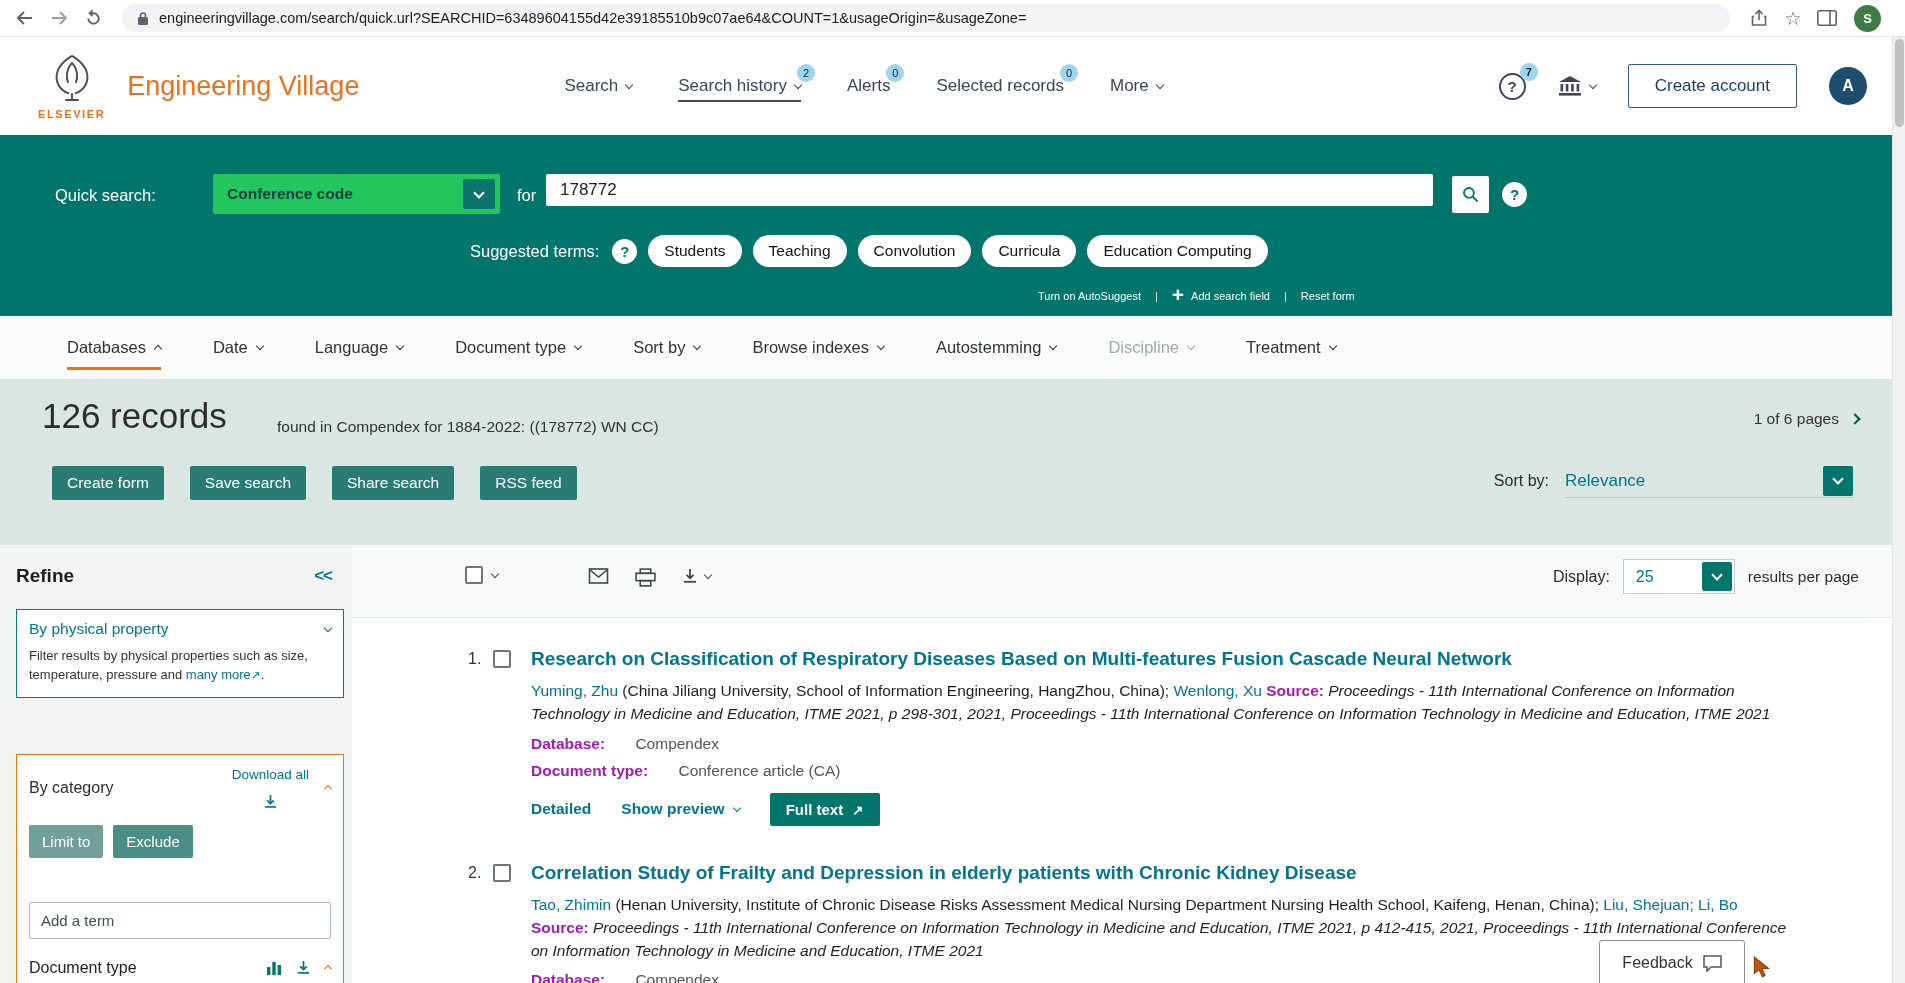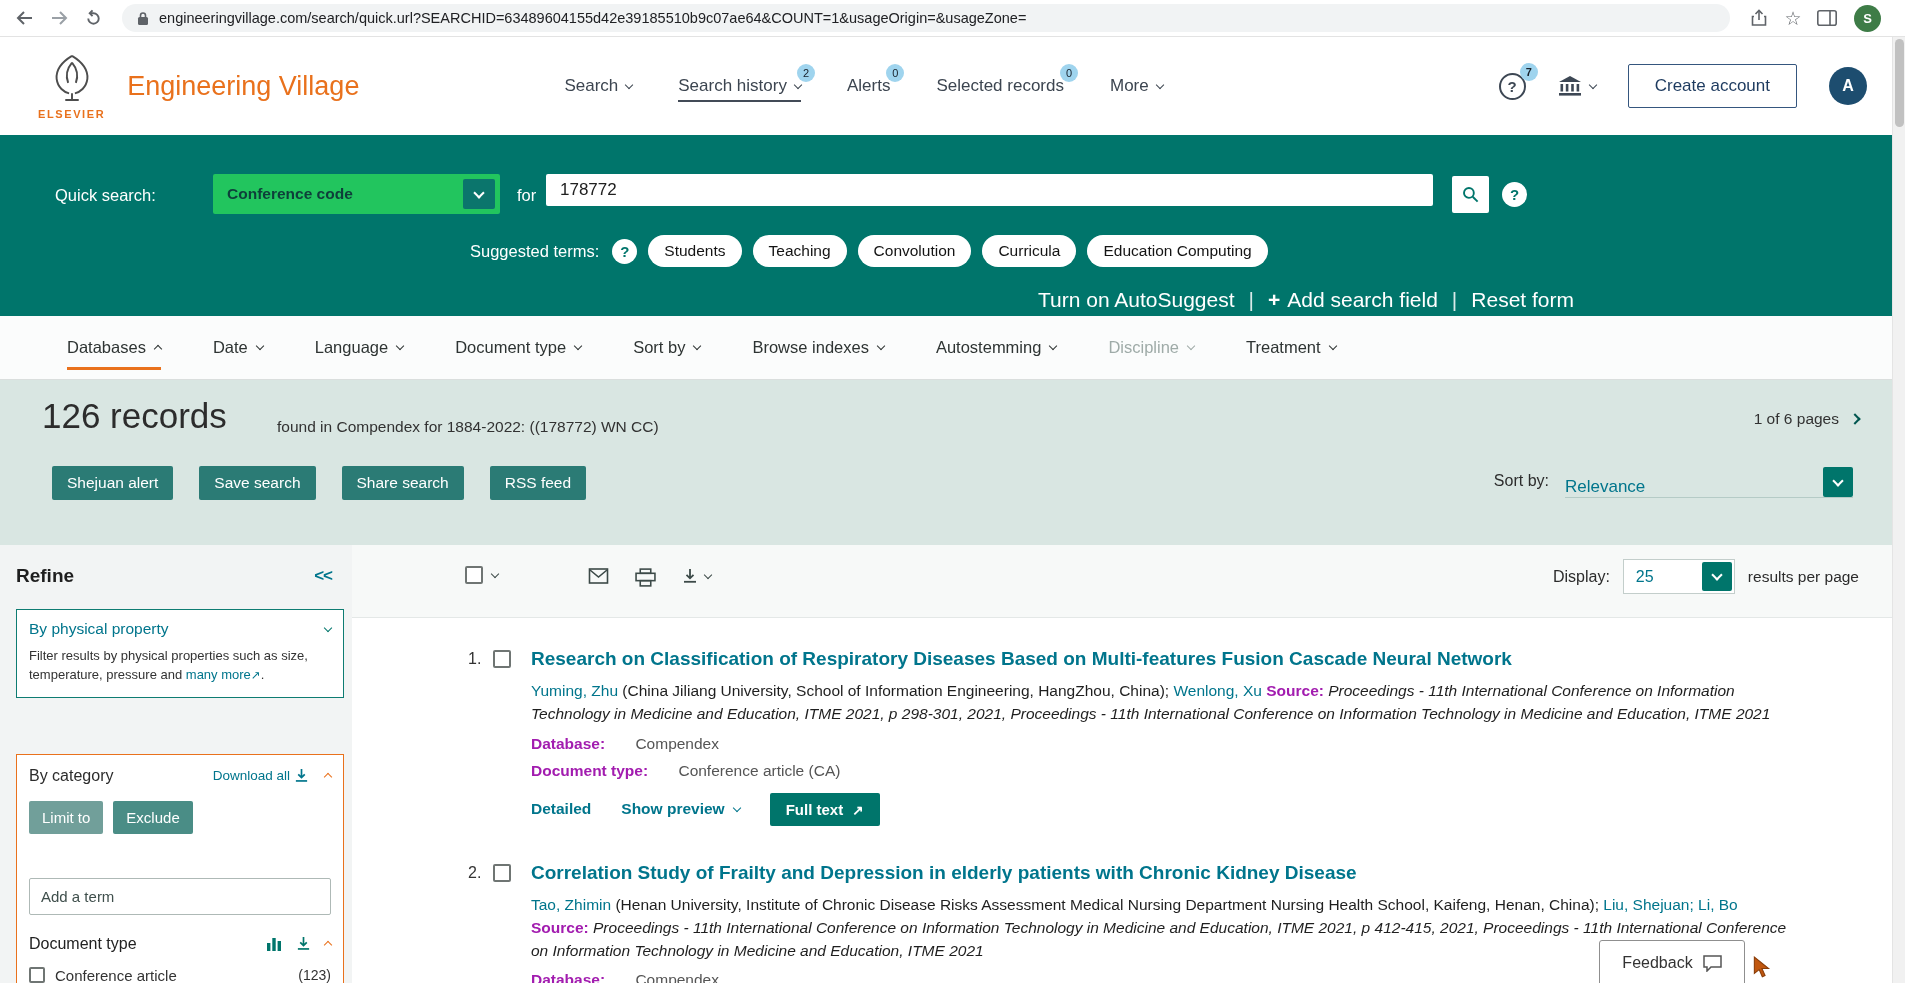--- a/index.html
+++ b/index.html
@@ -47,62 +47,62 @@
   .caretbox{width:32px;height:30px;background:#0B756C;color:#fff;display:flex;align-items:center;justify-content:center;border-radius:2px;}
   .for-label{position:absolute;left:517px;top:51px;font-size:16.5px;}
   .qinput{position:absolute;left:546px;top:39px;width:887px;height:29px;border:none;padding:16px 14px;font-size:17px;color:#202020;font-family:inherit;border-radius:2px;}
   .sbtn{position:absolute;left:1452px;top:41px;width:37px;height:37px;background:#fff;color:var(--teal);display:flex;align-items:center;justify-content:center;border-radius:2px;cursor:pointer;}
   .qmark-solid{width:25px;height:25px;border-radius:50%;background:#fff;color:var(--teal);font-weight:bold;font-size:15px;display:flex;align-items:center;justify-content:center;cursor:pointer;flex-shrink:0;}
   .qmark-solid::before{content:"?";}
   .help1{position:absolute;left:1502px;top:47px;}
   .sugg-row{position:absolute;left:470px;top:100px;display:flex;align-items:center;gap:11px;}
   .sugg-label{font-size:16.5px;margin-right:2px;}
   .pill{background:#fff;color:#141414;border-radius:17px;padding:7px 16px;font-size:15.5px;white-space:nowrap;cursor:pointer;}
-  .band-links{position:absolute;left:1038px;top:153px;display:flex;align-items:center;gap:14px;font-size:21px;}
+  .band-links{position:absolute;left:1038px;top:153px;display:flex;align-items:center;gap:14px;font-size:11px;}
   .band-link{cursor:pointer;display:flex;align-items:center;gap:7px;}
   .plus::before{content:"+";font-size:21px;font-weight:bold;line-height:14px;}
   .divider{opacity:.85;}
 
   
   .tabs{height:64px;background:#FBFCFC;border-bottom:1px solid #DADEDD;display:flex;align-items:center;padding-left:67px;gap:52px;}
   .tab{position:relative;display:flex;align-items:center;gap:9px;font-size:16.5px;color:#2e3433;height:100%;cursor:pointer;white-space:nowrap;}
   .tab.active::after{content:"";position:absolute;left:0;right:0;bottom:9px;height:3px;background:var(--orange);}
   .tab.disabled{color:#9FABA8;}
 
   
   .rbar{height:165px;background:#D9E6E2;position:relative;}
   .rcount{position:absolute;left:42px;top:16px;font-size:35px;color:var(--ink);}
   .found{position:absolute;left:277px;top:38px;font-size:15.5px;color:#323232;}
   .pages{position:absolute;right:46px;top:30px;display:flex;align-items:center;gap:12px;font-size:15.5px;color:#323232;cursor:pointer;}
   .pages .chev{color:#00564f;}
   .ractions{position:absolute;left:52px;top:86px;display:flex;gap:26px;}
   .rbtn{background:var(--btn);color:#fff;font-size:15.5px;padding:8px 15px;border-radius:2px;border:none;font-family:inherit;cursor:pointer;white-space:nowrap;}
   .sortc{position:absolute;right:52px;top:84px;display:flex;align-items:center;}
   .sort-label{font-size:16px;color:var(--ink);margin-right:16px;}
-  .sort-box{width:288px;height:34px;display:flex;align-items:flex-end;justify-content:space-between;border-bottom:1px solid #b5cbc6;cursor:pointer;}
+  .sort-box{width:288px;height:34px;display:flex;align-items:center;justify-content:space-between;border-bottom:1px solid #b5cbc6;cursor:pointer;}
   .sort-val{color:var(--link);font-size:17px;}
   .sq-caret{width:30px;height:30px;background:var(--teal);color:#fff;display:flex;align-items:center;justify-content:center;border-radius:2px;cursor:pointer;}
 
   
   .main{display:flex;height:458px;overflow:hidden;background:#fff;}
   .sidebar{width:352px;background:#F2F4F4;padding:20px 8px 0 16px;flex-shrink:0;}
   .refine-head{display:flex;justify-content:space-between;align-items:center;padding-right:12px;}
   .refine-title{font-size:19px;font-weight:bold;color:#1e1e1e;}
   .collapse{color:var(--link);font-size:17px;font-weight:bold;letter-spacing:-1px;cursor:pointer;}
   .collapse::before{content:"<<";}
   .pbox{margin-top:22px;background:#fff;border:1px solid #0E7C72;padding:10px 12px 12px;}
   .pbox-head{display:flex;justify-content:space-between;align-items:center;cursor:pointer;}
   .pbox-title{color:var(--link);font-size:15.5px;}
   .pbox-head .chev{color:var(--teal);}
   .pbox-body{margin-top:9px;font-size:13px;color:#333;line-height:1.45;}
   .plink{color:var(--link);cursor:pointer;}
   .cbox{margin-top:56px;background:#fff;border:1px solid var(--orange);padding:12px 12px 0;height:400px;}
   .cbox-head{display:flex;align-items:center;justify-content:space-between;}
   .cbox-title{font-size:16px;color:var(--ink);}
-  .dl-all{display:flex;align-items:center;gap:4px;color:var(--link);font-size:13.5px;cursor:pointer;margin-left:auto;margin-right:16px;}
+  .dl-all{display:flex;align-items:center;gap:12px;color:var(--link);font-size:13.5px;cursor:pointer;margin-left:auto;margin-right:16px;flex-direction:column;}
   .lim-row{margin-top:16px;display:flex;gap:10px;}
   .sbtn2{color:#fff;font-size:15px;padding:8px 13px;border-radius:2px;border:none;font-family:inherit;cursor:pointer;}
   .btn-limit{background:#719F9A;}
   .btn-exclude{background:#4A8D86;}
   .term-input{margin-top:44px;width:100%;height:37px;border:1px solid #AEB9B6;padding:0 11px;font-size:15px;font-family:inherit;color:#4c1d95;border-radius:2px;background:#fff;}
   .term-input::placeholder{color:#3f4f4c;}
   .dt-head{margin-top:20px;display:flex;align-items:center;gap:14px;}
   .dt-title{font-size:16px;color:#222;flex:1;}
   .ticon-teal{color:var(--teal);display:flex;align-items:center;cursor:pointer;}
   .facet{display:flex;align-items:center;gap:10px;margin-top:14px;font-size:15px;color:#333;}
@@ -327,21 +327,21 @@
   </div>
 
   <div class="rbar">
     <span class="rcount">126 records</span>
     <span class="found">found in Compendex for 1884-2022: ((178772) WN CC)</span>
     <span class="pages">
       <span>1 of 6 pages</span>
       <span class="chev right"></span>
     </span>
     <div class="ractions">
-      <button class="rbtn">Shejuan alert</button>
+      <button class="rbtn">Create form</button>
       <button class="rbtn">Save search</button>
       <button class="rbtn">Share search</button>
       <button class="rbtn">RSS feed</button>
     </div>
     <div class="sortc">
       <span class="sort-label">Sort by:</span>
       <div class="sort-box">
         <span class="sort-val">Relevance</span>
         <span class="sq-caret">
             <span class="chev"></span>

